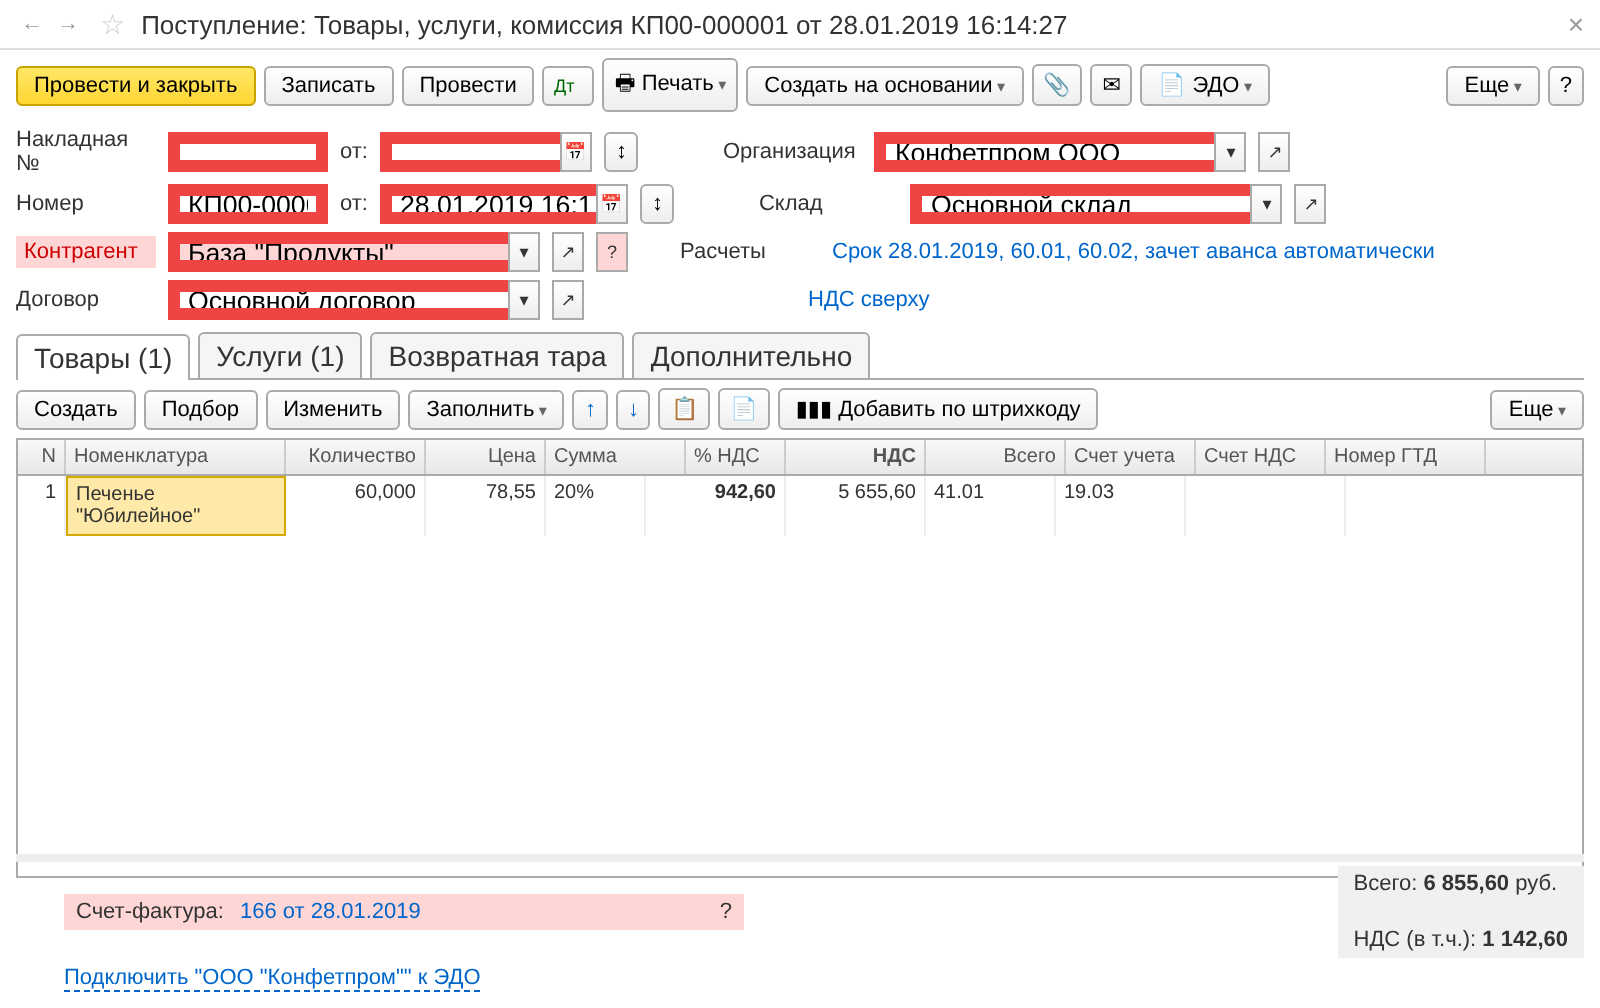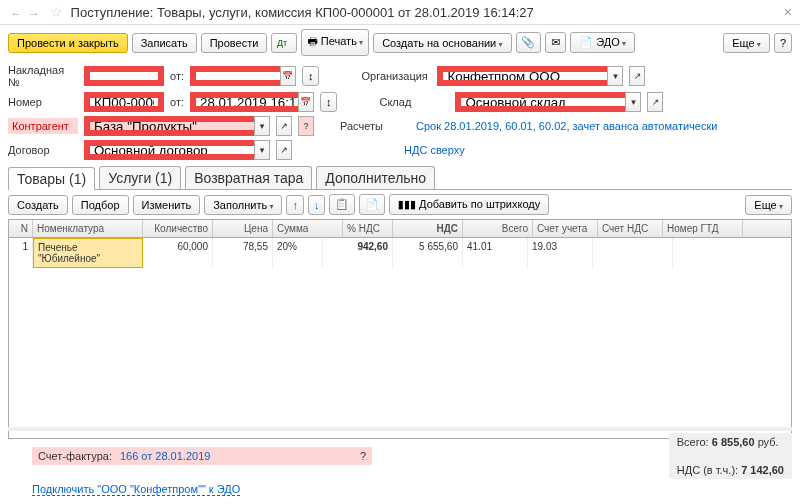--- a/index.html
+++ b/index.html
@@ -201,19 +201,19 @@
   <div class="sep"></div>
   <div class="footer-row">
     <div class="invoice-box">
       <span>Счет-фактура:</span>
       <a class="link">166 от 28.01.2019</a>
       <span style="flex:1"></span>
       <span>?</span>
     </div>
     <div class="totals">
       <span><span>Всего:</span> <b>6 855,60</b> <span>руб.</span></span>
-      <span><span>НДС (в т.ч.):</span> <b>7 142,60</b></span>
+      <span><span>НДС (в т.ч.):</span> <b>1 142,60</b></span>
     </div>
   </div>
   <div class="footer-row">
     <a class="link link-dotted">Подключить "ООО "Конфетпром"" к ЭДО</a>
   </div>
 </div>
 
 </body></html>

